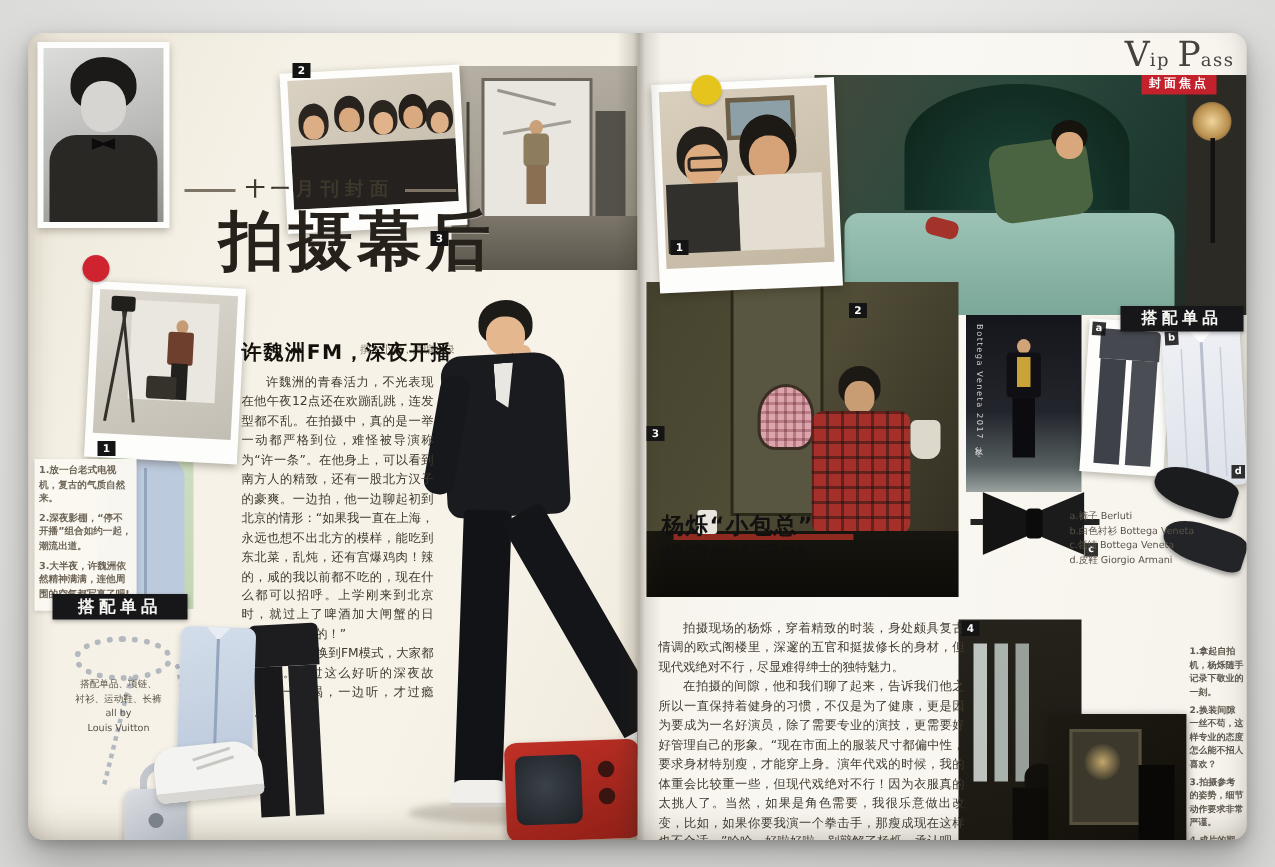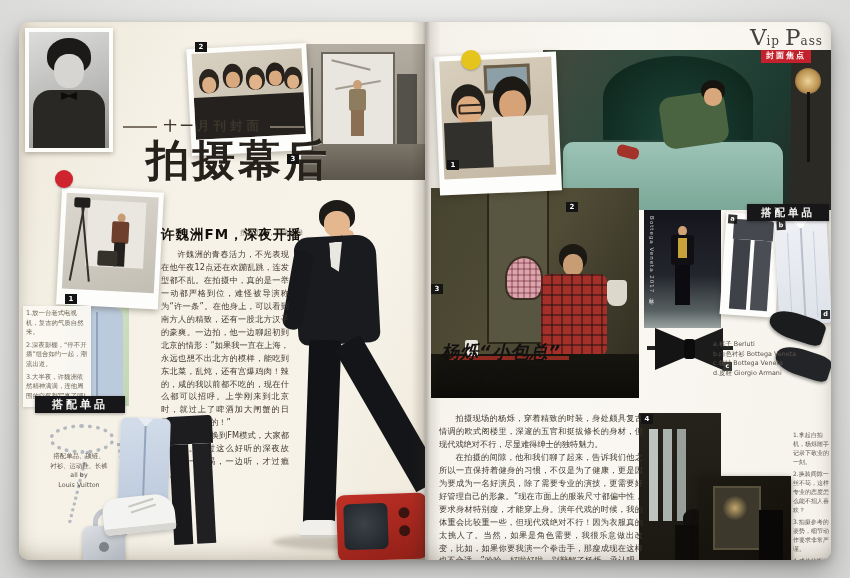--- a/index.html
+++ b/index.html
@@ -53,21 +53,21 @@
     position:absolute;z-index:20;font-family:"DejaVu Serif","Liberation Serif",serif;
     font-size:43px;font-weight:900;letter-spacing:3px;color:#26211a;white-space:nowrap;
     text-shadow:0 1px 0 rgba(255,255,255,.4);
     margin-left:24px;
   }
   .intro{position:absolute;z-index:20;font-size:9px;font-weight:600;line-height:1.45;color:#4d463a;text-align:justify;}
   .credit{position:absolute;z-index:20;font-size:7px;color:#8b8273;text-align:right;}
   .art-head{position:absolute;z-index:20;font-size:13.5px;font-weight:900;color:#14110c;letter-spacing:1px;white-space:nowrap;}
   .body-col{position:absolute;z-index:20;font-size:8.2px;line-height:1.58;color:#403a2f;text-align:justify;}
   .body-col p{margin:0;text-indent:2em;}
-  .notes{position:absolute;z-index:35;font-size:6.4px;line-height:1.5;color:#6e6557;}
+  .notes{position:absolute;z-index:35;font-size:6.4px;line-height:1.5;color:#6e6557;font-weight:bold;}
   .notes div{margin-bottom:3px;}
   .cap-small{position:absolute;z-index:35;font-size:6.4px;line-height:1.5;color:#5a5348;}
   .shape{position:absolute;}
   
   .viplogo{position:absolute;z-index:70;display:flex;align-items:baseline;color:#45423d;
     font-family:"DejaVu Serif","Liberation Serif",serif;}
   .viplogo .cap{font-size:23px;line-height:1;}
   .viplogo .low{font-size:12px;letter-spacing:1px;}
   .viplogo .sp{width:5px;}
   .vipbadge{position:absolute;z-index:70;background:#c3212b;color:#fff;font-size:8px;font-weight:bold;
@@ -255,21 +255,21 @@
       <div class="shape" style="left:128px;top:56px;width:28px;height:26px;background:#1c1915;border-radius:50% 50% 40% 40%;"></div>
       <div class="shape" style="left:132px;top:66px;width:20px;height:22px;background:#c99d74;border-radius:46%;"></div>
       <div class="shape" style="left:110px;top:86px;width:66px;height:82px;border-radius:8px;background-color:#a5302a;background-image:repeating-linear-gradient(0deg,rgba(20,16,14,.45) 0 2px,transparent 2px 10px),repeating-linear-gradient(90deg,rgba(20,16,14,.45) 0 2px,transparent 2px 10px);"></div>
       <div class="shape" style="left:176px;top:92px;width:20px;height:26px;background:#ddd8cc;border-radius:4px 4px 8px 8px;"></div>
       <div class="shape" style="left:0;top:166px;width:208px;height:44px;background:linear-gradient(180deg,#17150f,#0d0c08);"></div>
       <div class="shape" style="left:34px;top:152px;width:13px;height:16px;background:#e8e6df;border-radius:2px;"></div>
       <div class="shape" style="left:18px;top:168px;width:120px;height:4px;background:#8e2a20;"></div>
     </div>
     <div class="tag" style="left:6px;top:262px;">3</div>
 
-    <div style="position:absolute;left:16px;top:318px;z-index:20;font-size:18px;font-weight:900;color:#121110;line-height:1.35;letter-spacing:1px;font-style:italic;">
+    <div style="position:absolute;left:16px;top:318px;z-index:20;font-size:15px;font-weight:900;color:#121110;line-height:1.35;letter-spacing:1px;">
       <div>杨烁“小包总”</div>
       <div>想演拳击手?!</div>
     </div>
 
     <div class="body-col" style="left:14px;top:390px;width:204px;">
       <p>拍摄现场的杨烁，穿着精致的时装，身处颇具复古情调的欧式阁楼里，深邃的五官和挺拔修长的身材，但现代戏绝对不行，尽显难得绅士的独特魅力。</p>
       <p>在拍摄的间隙，他和我们聊了起来，告诉我们他之所以一直保持着健身的习惯，不仅是为了健康，更是因为要成为一名好演员，除了需要专业的演技，更需要好好管理自己的形象。“现在市面上的服装尺寸都偏中性，要求身材特别瘦，才能穿上身。演年代戏的时候，我的体重会比较重一些，但现代戏绝对不行！因为衣服真的太挑人了。当然，如果是角色需要，我很乐意做出改变，比如，如果你要我演一个拳击手，那瘦成现在这样也不合适。”哈哈，好啦好啦，别辩解了杨烁，承认吧，是不是你内心急盼着能演年代戏？■</p>
     </div>
 
     <div class="label-black" style="left:322px;top:182px;width:82px;height:17px;font-size:10.5px;line-height:17px;">搭配单品</div>

